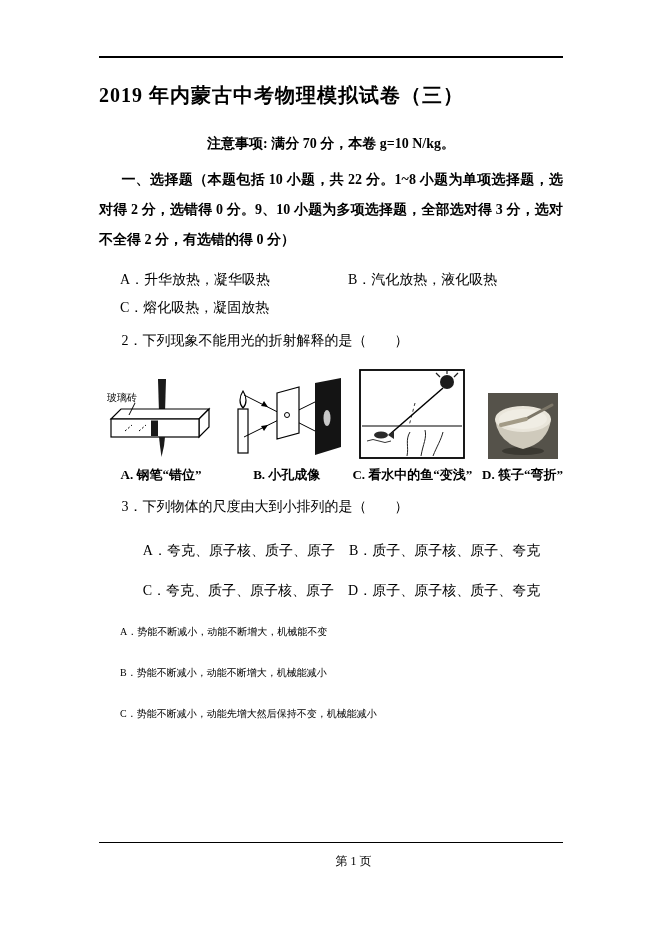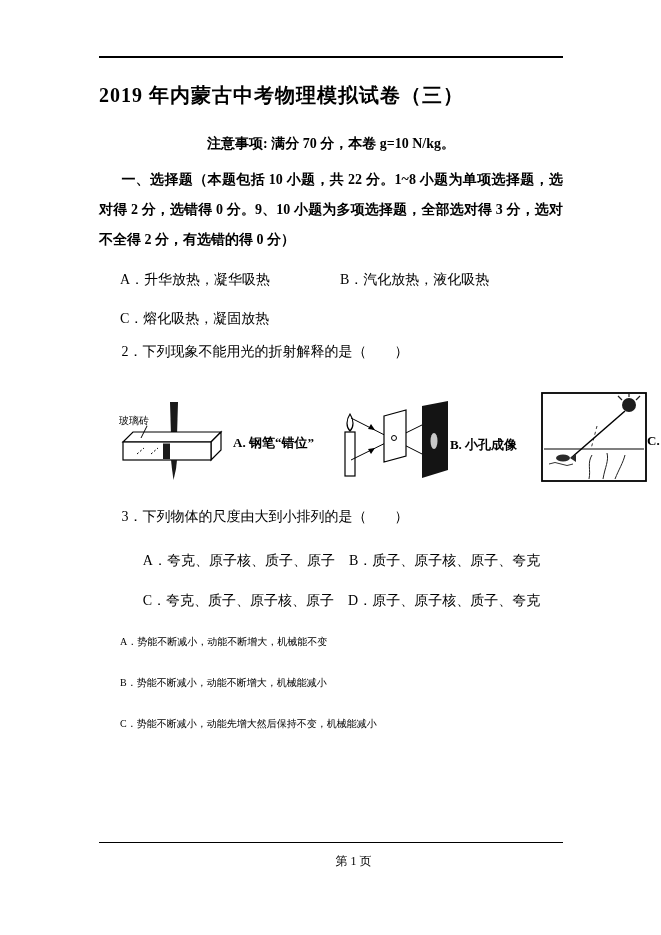--- a/index.html
+++ b/index.html
@@ -29,36 +29,36 @@
   .section-heading {
     font-size:14px; font-weight:bold; line-height:30px;
     margin:12px 0 8px 0; text-indent:1.6em; text-align:justify;
   }
   .qtext {
     font-size:14px; line-height:29px;
     margin:8px 0 0 0; text-indent:1.6em; text-align:justify;
   }
   .opt-grid {
     display:grid; grid-template-columns:220px auto; row-gap:19px;
-    margin:15px 0 0 21px; font-size:14px; line-height:20px;
+    margin:15px 0 0 21px; font-size:14px; line-height:20px;gap:8px;
   }
   .opt-row {
     display:flex; gap:14px;
     margin:20px 0 0 21px; font-size:14px; line-height:20px;justify-content:center;
   }
   .opt-list p {
     font-size:10px; line-height:20px;
     margin:21px 0 0 21px;
   }
   .figures {
     display:flex; justify-content:space-between; align-items:flex-end;
     margin:14px 0 0 2px;
   }
   .figures figure {
-    margin:12px; display:flex; align-items:center;
+    margin:0; display:flex; flex-direction:column; align-items:center;
   }
   .figures figcaption {
     font-size:13px; font-weight:bold; margin-top:7px; white-space:nowrap;
   }
   .footer-rule {
     position:absolute; left:99px; top:842px; width:464px; height:0;
     border-top:1.5px solid #000;
   }
   .page-footer {
     position:absolute; left:0; top:853px; width:661px;

